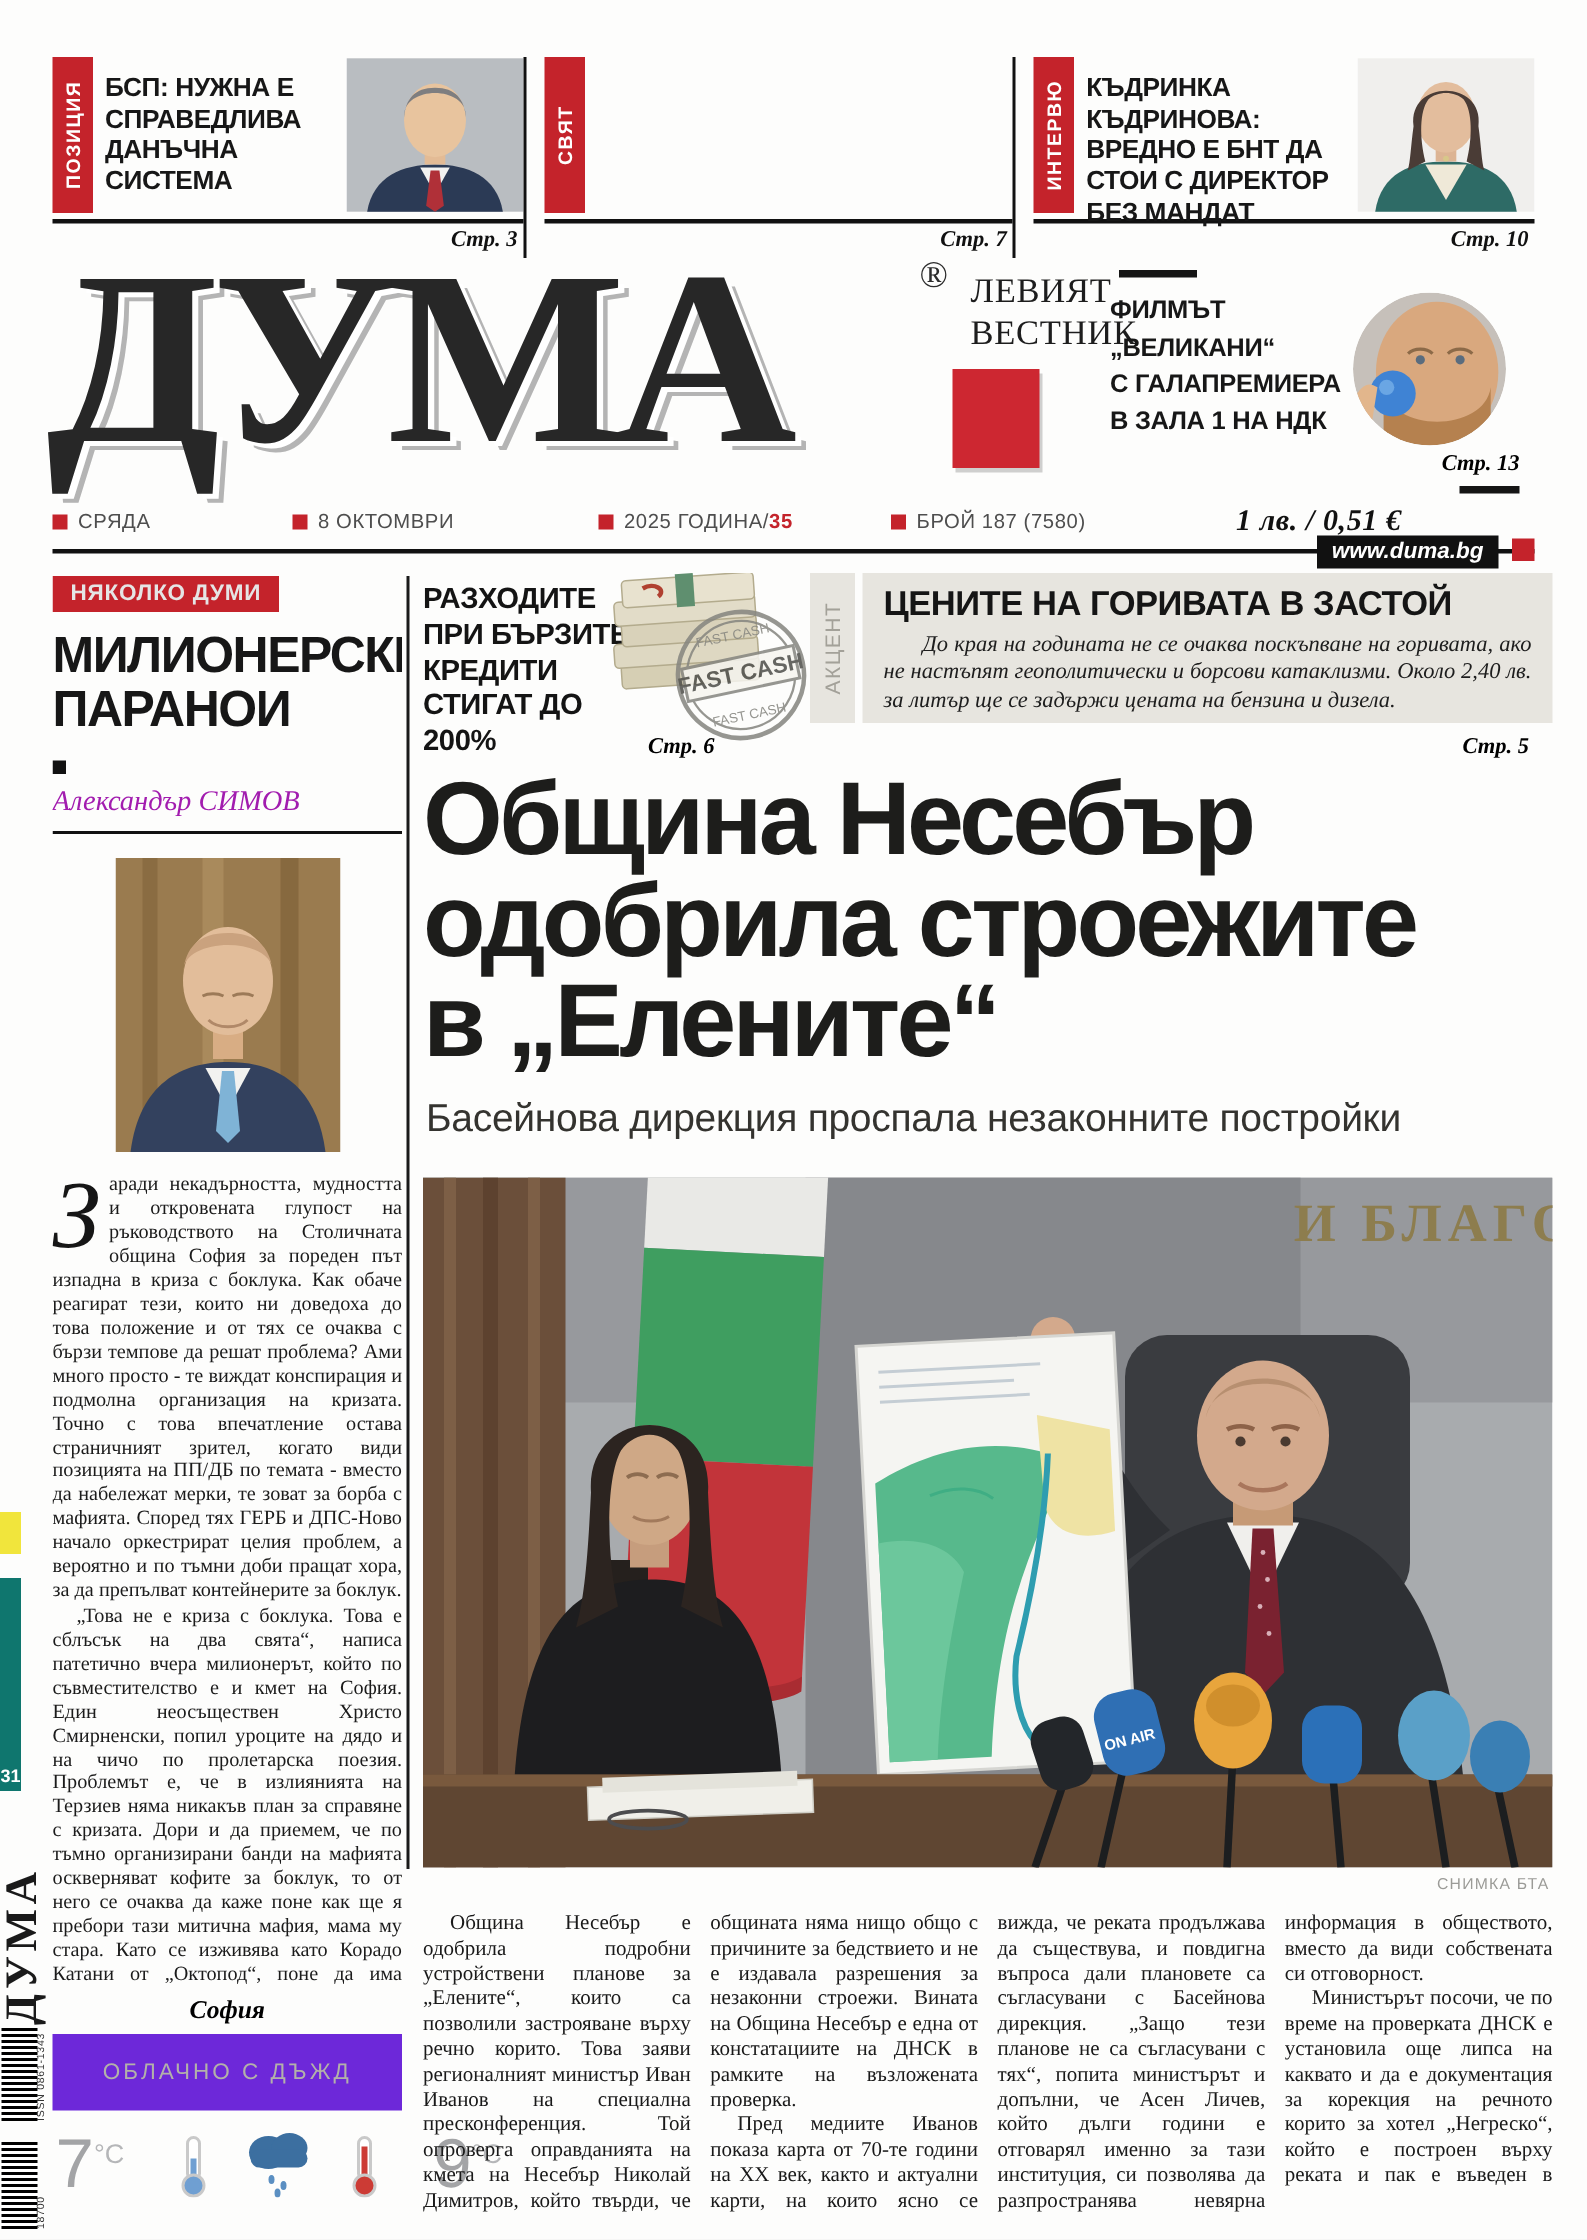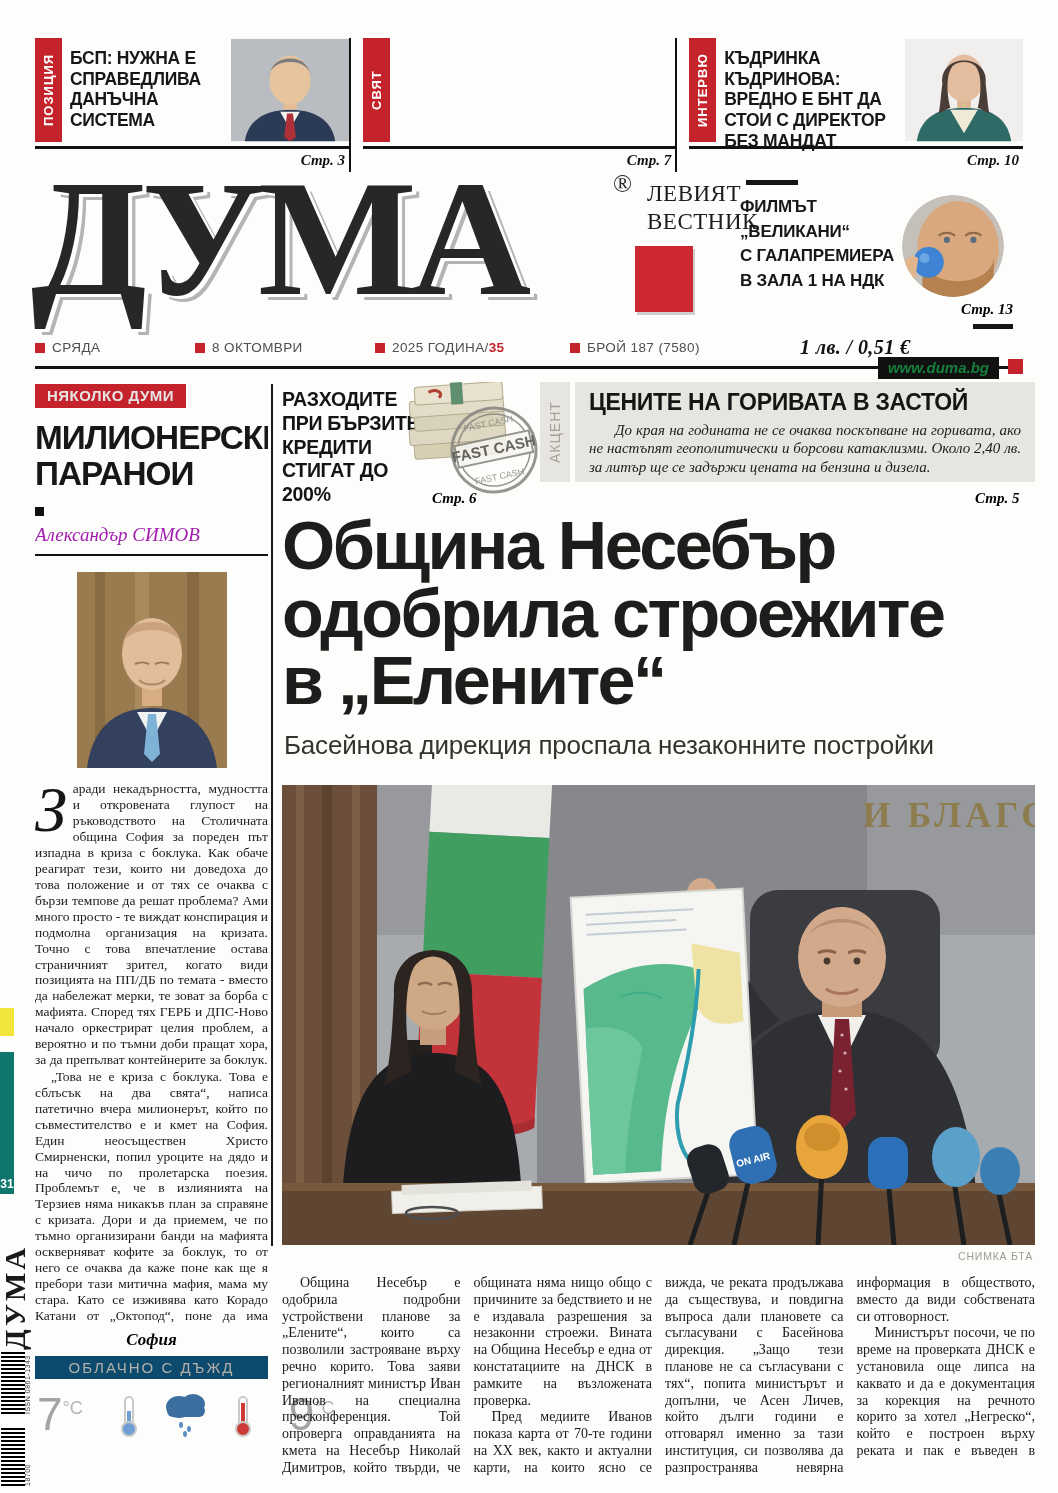--- a/index.html
+++ b/index.html
@@ -47,25 +47,25 @@
   .film-page { text-align:right; font-family:"Liberation Serif", serif; font-style:italic; font-weight:bold;
                font-size:15px; padding:4px 10px 0 0; }
   .dash2 { width:40px; height:5px; background:#151515; margin:6px 10px 0 auto; }
 
   
   .dateline { position:absolute; left:35px; top:336px; width:988px; display:flex; align-items:center;
               font-size:13.5px; color:#4e4e4e; letter-spacing:0.4px; }
   .dl-item { display:flex; align-items:center; gap:7px; }
   .dl-sq { width:10px; height:10px; background:#c4232b; flex:0 0 10px; }
   .dl-accent { color:#c4232b; font-weight:bold; }
-  .dl-i1{width:160px;} .dl-i2{width:180px;} .dl-i3{width:195px;} .dl-i4{width:200px;}
+  .dl-i1{width:160px;} .dl-i2{width:204px;} .dl-i3{width:195px;} .dl-i4{width:200px;}
   .price { margin-left:30px; font-family:"Liberation Serif", serif; font-style:italic; font-weight:bold;
            font-size:20px; color:#111; }
   .toprule { position:absolute; left:35px; top:366px; width:988px; border-top:3px solid #111; }
-  .site-box { position:absolute; right:24px; top:-12px; background:#111; color:#15803d; font-weight:bold;
+  .site-box { position:absolute; right:24px; top:-12px; background:#111; color:#ffffff; font-weight:bold;
               font-style:italic; font-size:15px; padding:2px 10px 3px; }
   .site-sq { position:absolute; right:0; top:-10px; width:15px; height:15px; background:#c4232b; }
 
   
   .edge-yellow { position:absolute; left:0; top:1008px; width:14px; height:28px; background:#f1e53c; }
   .edge-green  { position:absolute; left:0; top:1052px; width:14px; height:142px; background:#0f766e;
                  color:#fff; font-weight:bold; font-size:12px; display:flex; align-items:flex-end; justify-content:center; padding-bottom:3px;}
   .edge-logo { position:absolute; left:-2px; top:1225px; writing-mode:vertical-rl; transform:rotate(180deg);
                font-family:"Liberation Serif", serif; font-weight:bold; font-size:30px; letter-spacing:3px; color:#1a1a1a; height:125px; }
   .barcode { position:absolute; left:1px; width:24px; background:repeating-linear-gradient(to bottom,#000 0 2px,#fff 2px 4px); }
@@ -86,22 +86,22 @@
   .op-photo { width:150px; height:196px; margin:16px auto 0; display:block; }
   .op-body { margin-top:13px; font-family:"Liberation Serif", serif; font-size:13.5px; line-height:1.18;
              text-align:justify; color:#1b1b1b; }
   .dropcap { float:left; font-family:"Liberation Serif", serif; font-style:italic; font-size:64px; line-height:0.78;
              padding:4px 6px 0 0; color:#161616; }
   .op-body p + p { text-indent:16px; margin-top:1px; }
 
   
   .weather { position:absolute; left:35px; top:1330px; width:233px; }
   .w-city { text-align:center; font-family:"Liberation Serif", serif; font-style:italic; font-weight:bold; font-size:17px; }
-  .w-bar { margin-top:6px; background:#0c4a6e; color:#b3b1a9; text-align:center; font-size:15px;
-           letter-spacing:2px; padding:3px 0; }
+  .w-bar { margin-top:6px; background:#6d28d9; color:#b3b1a9; text-align:center; font-size:15px;
+           letter-spacing:2px; padding:17px 0; }
   .w-row { display:flex; align-items:flex-end; justify-content:space-between; margin-top:10px; padding:0 2px;gap:36px; }
   .w-temp { font-size:46px; color:#a3a4a6; font-weight:normal; line-height:1; }
   .w-temp sup { font-size:18px; color:#b5b6b8; }
   .w-mid { display:flex; align-items:flex-end; gap:18px; }
 
   
   .vdivider { position:absolute; left:271px; top:384px; width:2px; height:862px; background:#1a1a1a; }
   .main { position:absolute; left:282px; top:382px; width:753px; }
 
   .credit { position:absolute; left:0; top:6px; width:268px; height:122px; }

